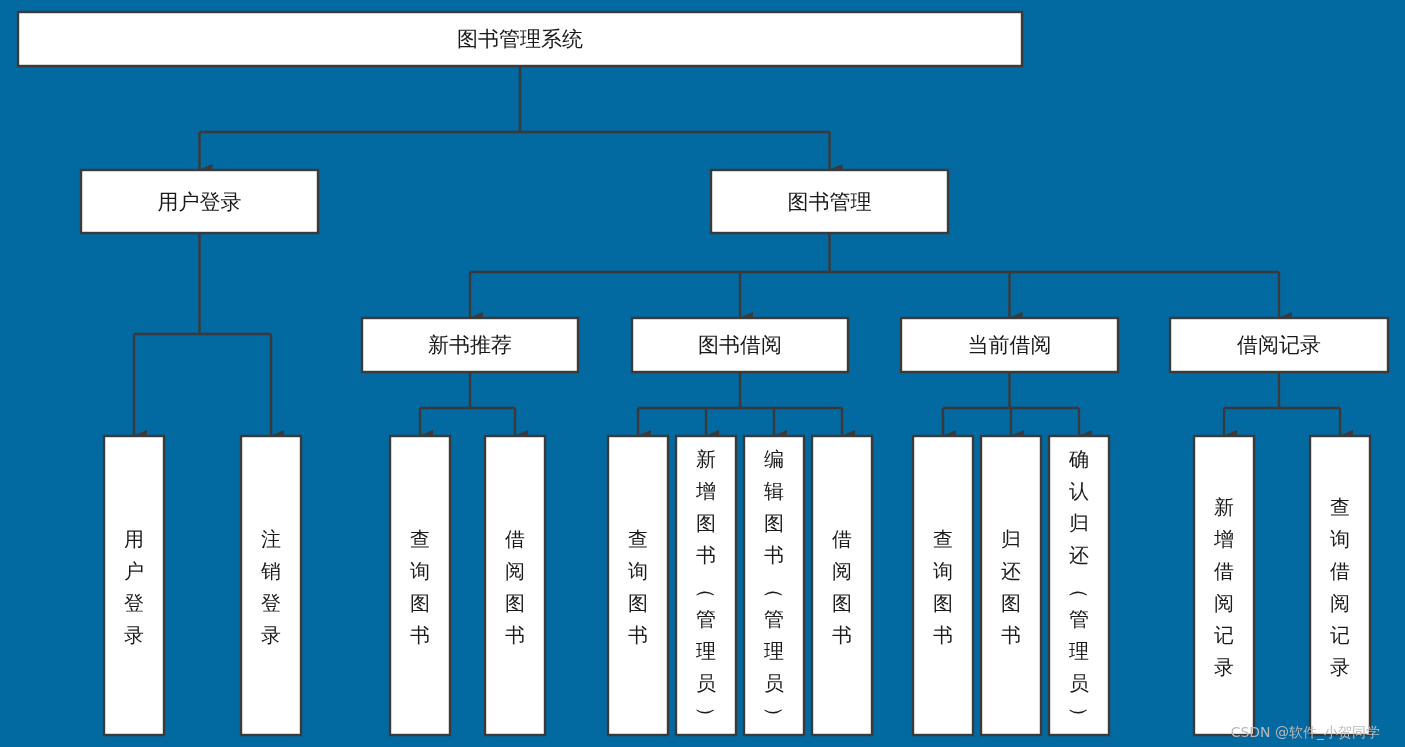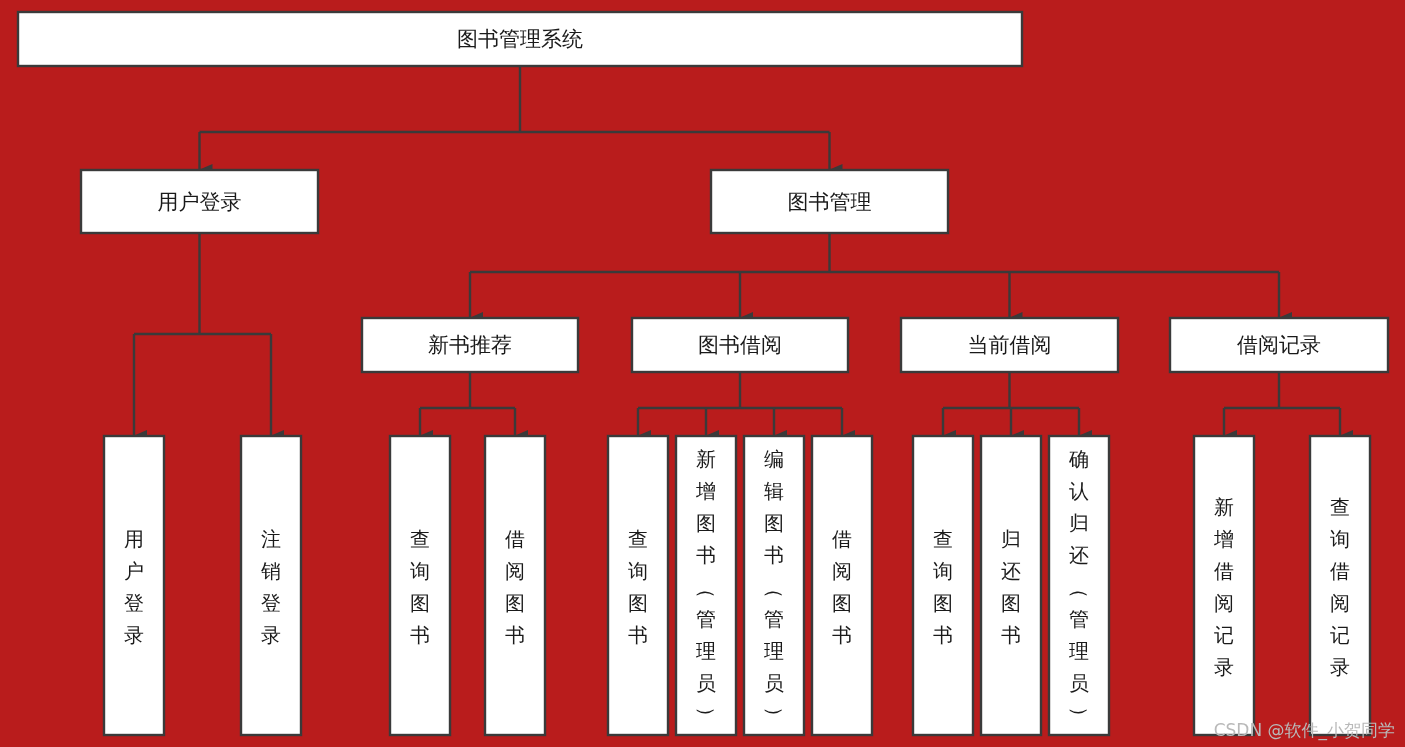--- a/index.html
+++ b/index.html
@@ -10,21 +10,21 @@
   body {
     width: 1405px;
     height: 747px;
     font-family: "DejaVu Sans", "Liberation Sans", sans-serif;
     overflow: hidden;
   }
   #diagram-root {
     position: relative;
     width: 1405px;
     height: 747px;
-    background: #b91c1c;
+    background: #0369a1;
   }
   svg#flow {
     position: absolute;
     left: 0;
     top: 0;
     width: 1405px;
     height: 747px;
   }
   .node-box {
     fill: #ffffff;
@@ -51,24 +51,24 @@
     stroke-width: 2.4;
     fill: none;
     stroke-linecap: butt;
   }
   .arrow-head {
     fill: #3a3a3a;
     stroke: none;
   }
   .watermark {
     position: absolute;
-    right: 10px;
+    right: 25px;
     bottom: 5px;
     font-family: "DejaVu Sans", "Liberation Sans", sans-serif;
-    font-size: 17px;
+    font-size: 14px;
     color: #b9b9b9;
     white-space: nowrap;
     user-select: none;
   }
 </style>
 </head>
 <body>
 
 <div id="diagram-root">
   <svg id="flow" viewBox="0 0 1405 747">

